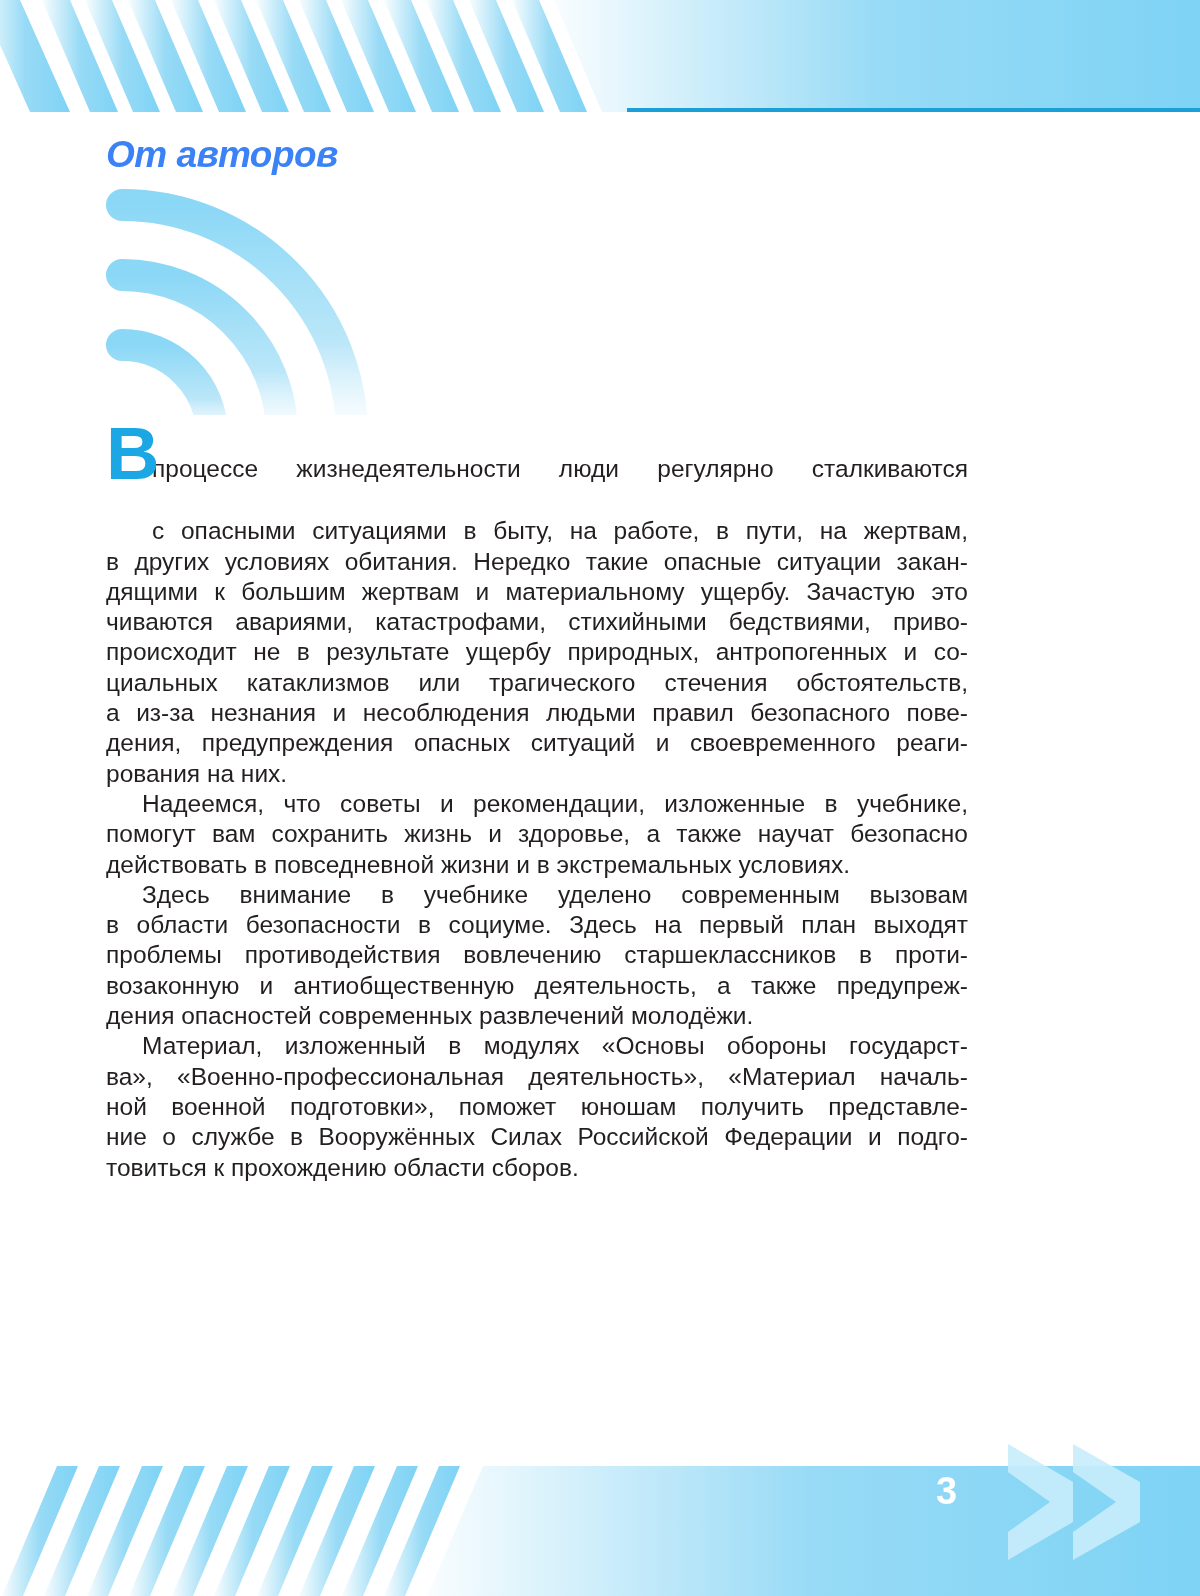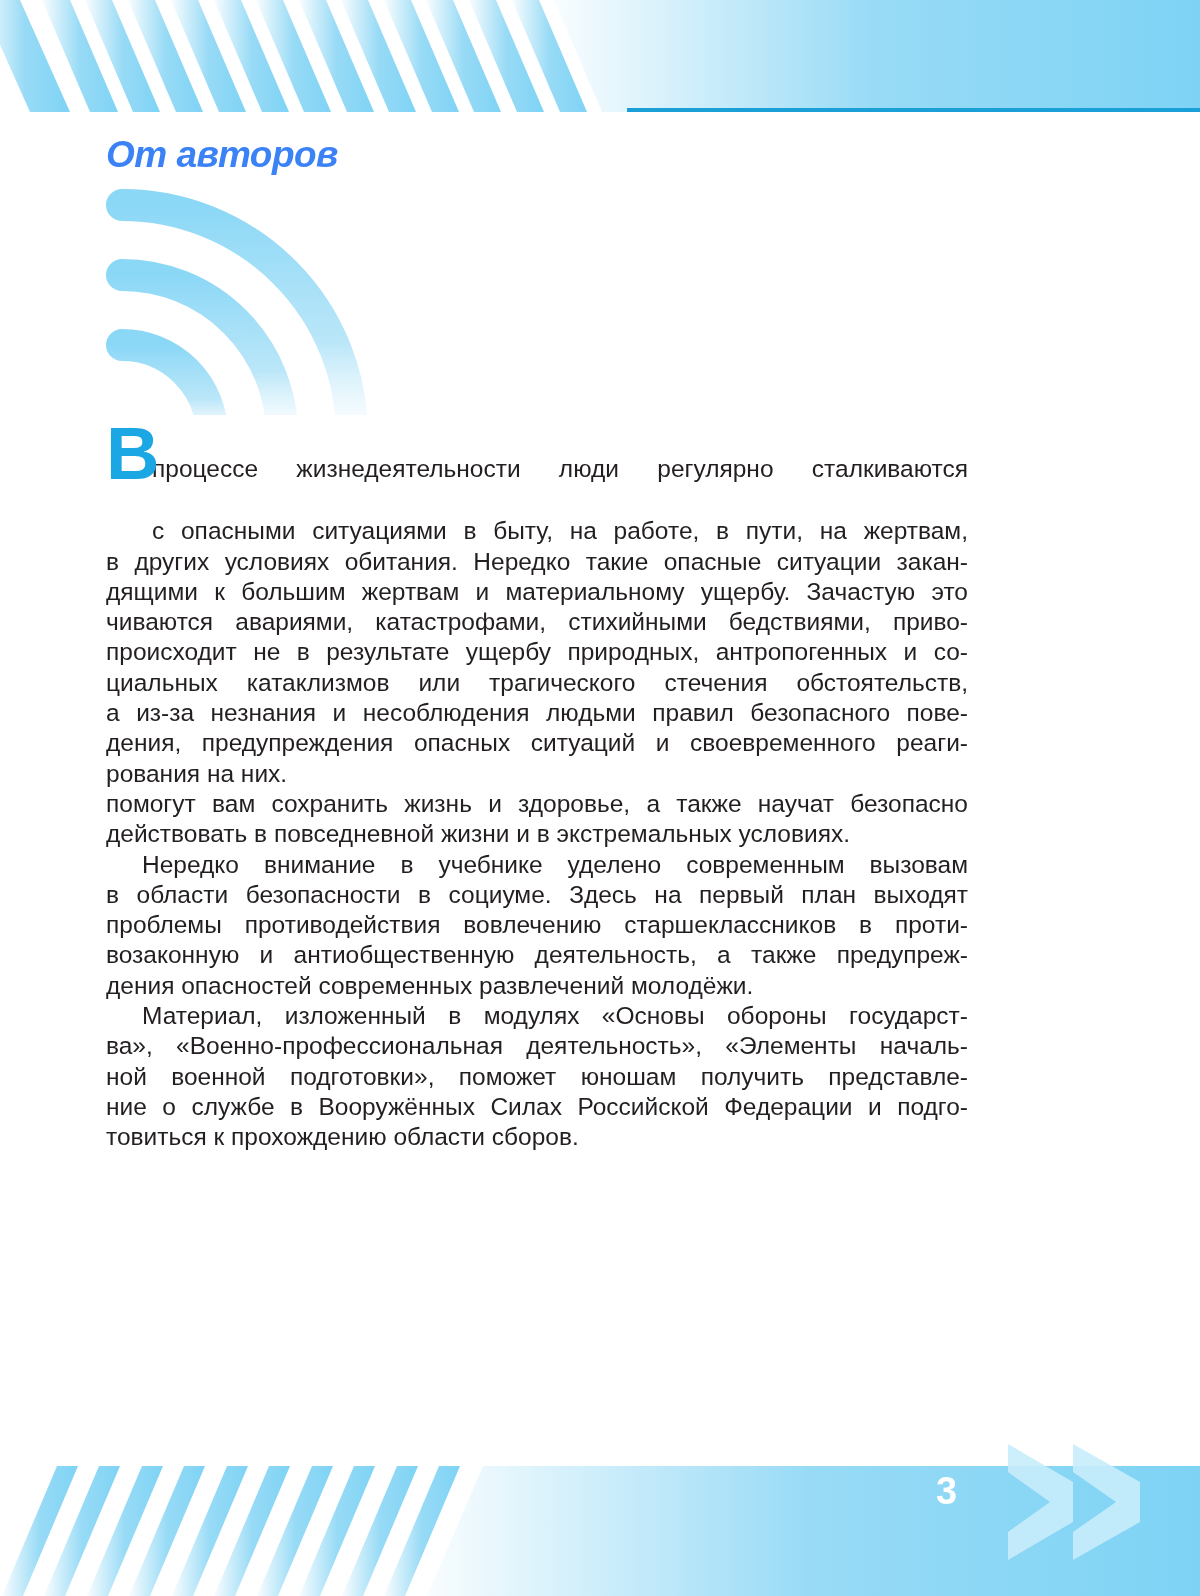--- a/index.html
+++ b/index.html
@@ -99,35 +99,36 @@
     <span class="line">дящими к большим жертвам и материальному ущербу. Зачастую это</span>
     <span class="line">чиваются авариями, катастрофами, стихийными бедствиями, приво-</span>
     <span class="line">происходит не в результате ущербу природных, антропогенных и со-</span>
     <span class="line">циальных катаклизмов или трагического стечения обстоятельств,</span>
     <span class="line">а из-за незнания и несоблюдения людьми правил безопасного пове-</span>
     <span class="line">дения, предупреждения опасных ситуаций и своевременного реаги-</span>
     <span class="line last">рования на них.</span>
   </div>
 
   <div>
+    <span class="line indent">Надеемся, что советы и рекомендации, изложенные в учебнике,</span>
     <span class="line">помогут вам сохранить жизнь и здоровье, а также научат безопасно</span>
     <span class="line last">действовать в повседневной жизни и в экстремальных условиях.</span>
   </div>
 
   <div>
-    <span class="line indent">Нередко внимание в учебнике уделено современным вызовам</span>
+    <span class="line indent">Здесь внимание в учебнике уделено современным вызовам</span>
     <span class="line">в области безопасности в социуме. Здесь на первый план выходят</span>
     <span class="line">проблемы противодействия вовлечению старшеклассников в проти-</span>
     <span class="line">возаконную и антиобщественную деятельность, а также предупреж-</span>
     <span class="line last">дения опасностей современных развлечений молодёжи.</span>
   </div>
 
   <div>
     <span class="line indent">Материал, изложенный в модулях «Основы обороны государст-</span>
-    <span class="line">ва», «Военно-профессиональная деятельность», «Элементы началь-</span>
+    <span class="line">ва», «Военно-профессиональная деятельность», «Материал началь-</span>
     <span class="line">ной военной подготовки», поможет юношам получить представле-</span>
     <span class="line">ние о службе в Вооружённых Силах Российской Федерации и подго-</span>
     <span class="line last">товиться к прохождению области сборов.</span>
   </div>
 </div>
 
 <div class="bottom-band">
   <svg width="1200" height="130" viewBox="0 0 1200 130">
     <defs>
       <linearGradient id="bg" x1="0" y1="0" x2="1" y2="0">

